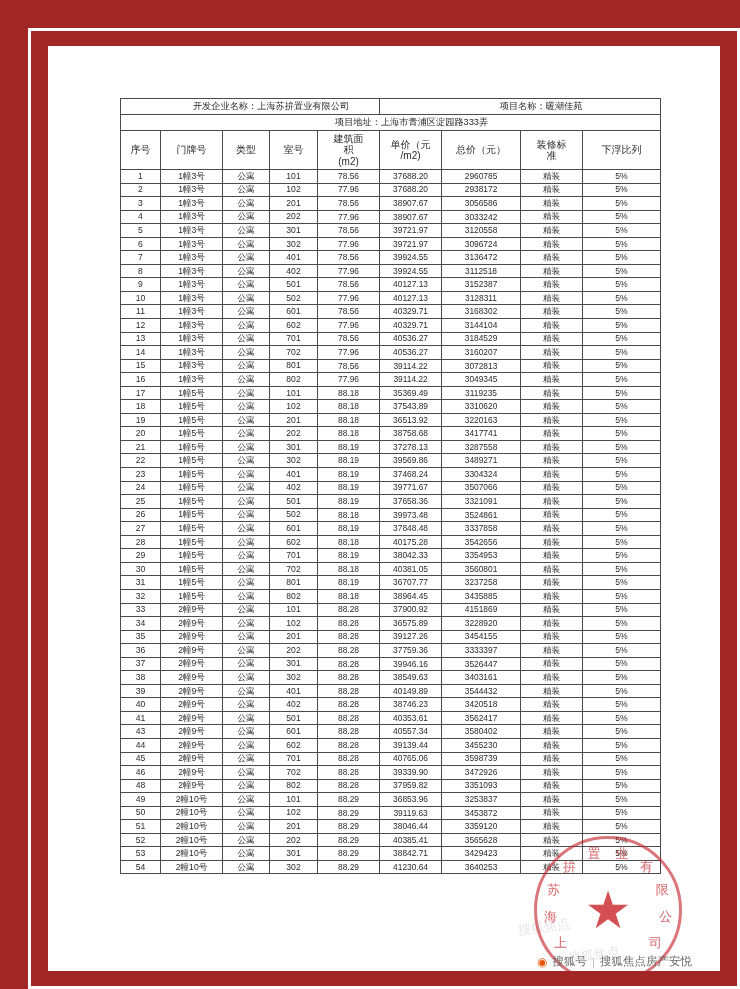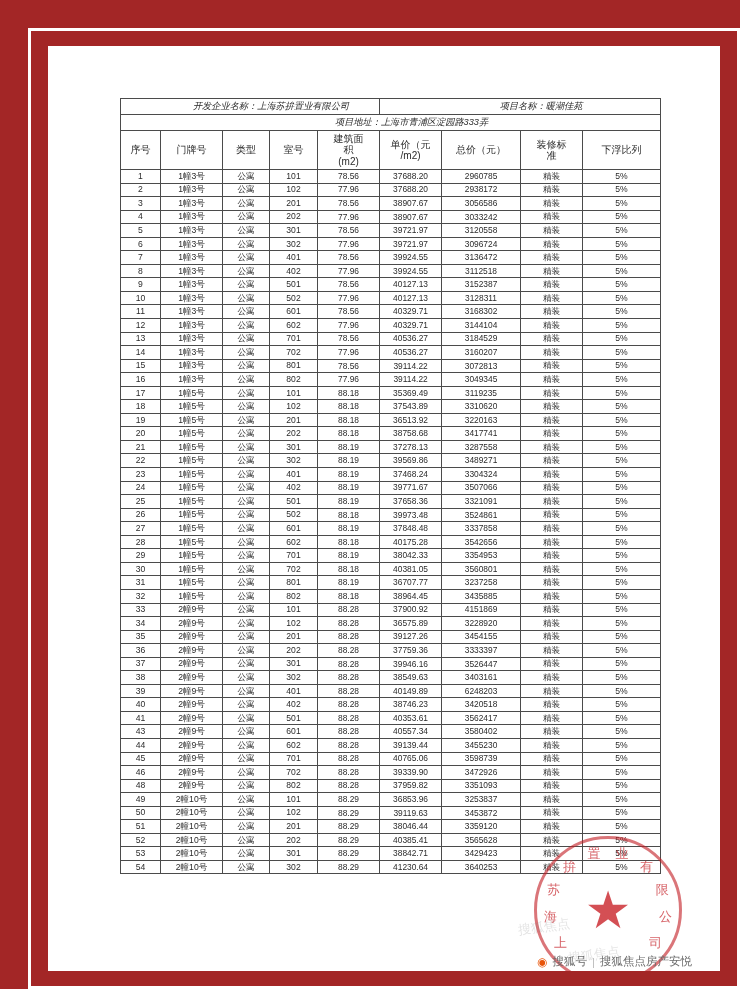--- a/index.html
+++ b/index.html
@@ -59,21 +59,20 @@
     vertical-align: middle;
     padding: 0;
     line-height: 1.05;
   }
   
   .meta-cell {
     font-size: 9.2px;
     height: 15px;
     padding: 0 4px;
     text-align: left;
-    font-style: italic;
   }
   .meta-cell.indent {
     padding-left: 42px;
   }
   
   .col-head {
     font-size: 10px;
     height: 38px;
     padding: 1px 1px;
   }
@@ -646,21 +645,21 @@
               <td class="cell">精装</td>
               <td class="cell">5%</td>
             </tr>
             <tr>
               <td class="cell">39</td>
               <td class="cell">2幢9号</td>
               <td class="cell">公寓</td>
               <td class="cell">401</td>
               <td class="cell num">88.28</td>
               <td class="cell num">40149.89</td>
-              <td class="cell num">6248203</td>
+              <td class="cell num">3544432</td>
               <td class="cell">精装</td>
               <td class="cell">5%</td>
             </tr>
             <tr>
               <td class="cell">40</td>
               <td class="cell">2幢9号</td>
               <td class="cell">公寓</td>
               <td class="cell">402</td>
               <td class="cell num">88.28</td>
               <td class="cell num">38746.23</td>

